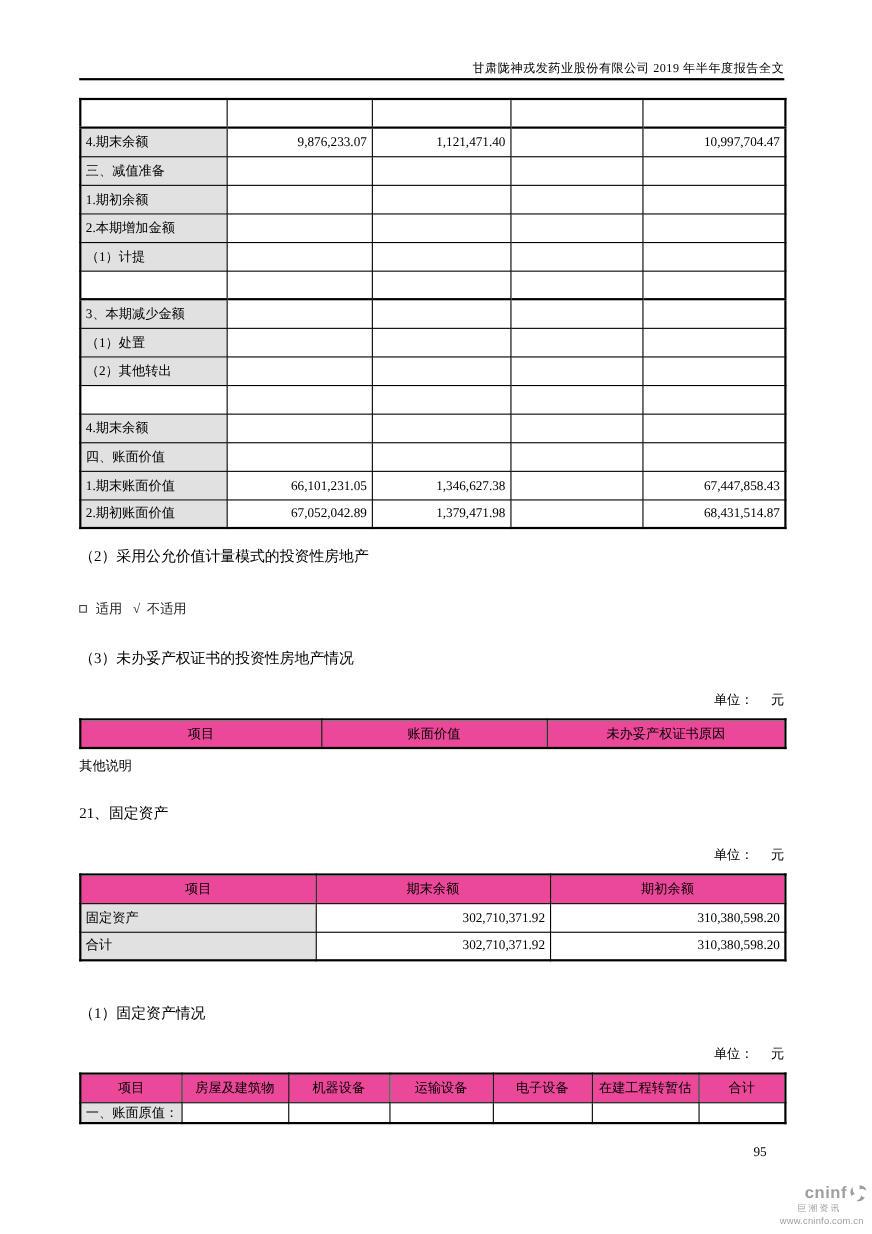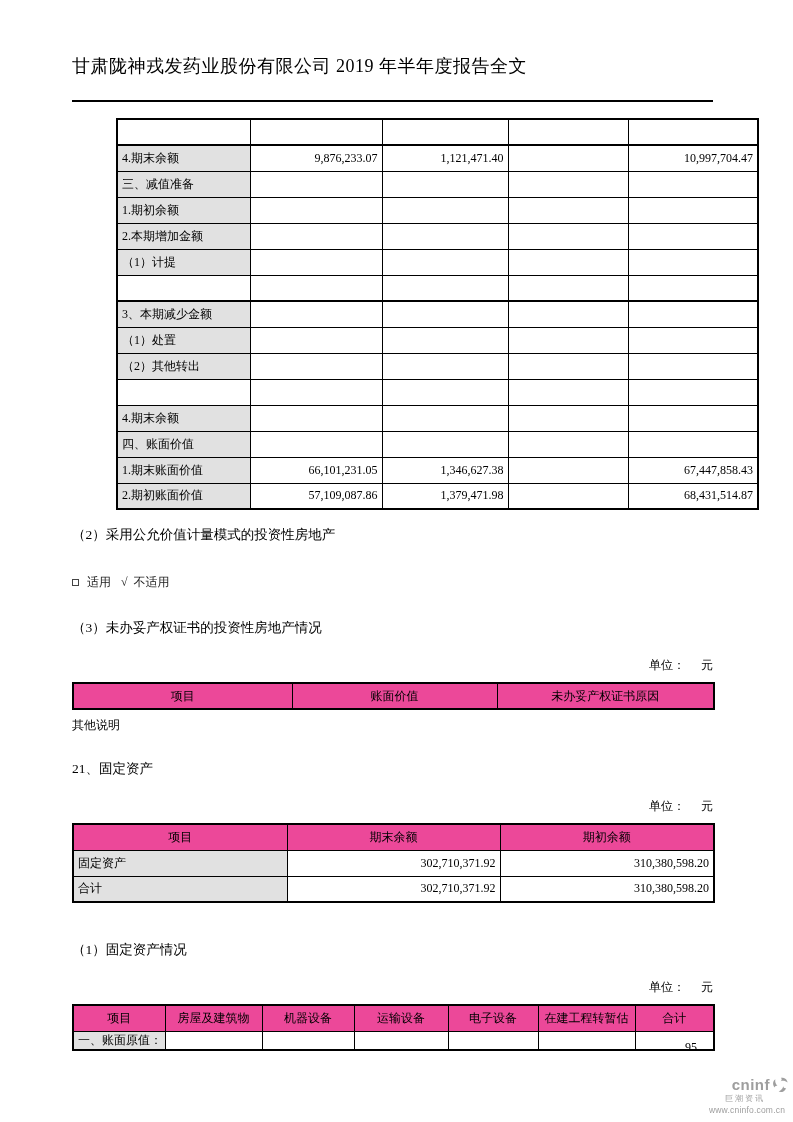--- a/index.html
+++ b/index.html
@@ -11,22 +11,23 @@
     position: relative;
     overflow: hidden;
   }
   .page { position: absolute; inset: 0; background: #fff; }
   .content { margin-left: 72px; width: 641px; }
 
   
   .doc-header {
     padding-top: 54px;
     border-bottom: 2px solid #000;
-    padding-bottom: 22px;
-    font-size: 18px;
+    padding-bottom: 2px;
+    text-align: right;
+    font-size: 11px;
     letter-spacing: .5px;
   }
 
   
   table.tbl {
     border-collapse: collapse;
     table-layout: fixed;
     width: 641px;
     font-size: 12px;
     border: 2px solid #000;
@@ -40,21 +41,21 @@
     vertical-align: middle;
   }
   td.hd  { background: #ec4899; text-align: center; }
   td.lab { background: #e1e1e1; text-align: left; }
   td.lab.nofill { background: #fff; }
   td.val { background: #fff; text-align: right; padding-right: 5px; }
   td.ind0 { padding-left: 5px; }
   td.ind1 { padding-left: 30px; }
   td.ind2 { padding-left: 34px; }
   tr.thick-top td { border-top: 2px solid #000; }
-  table.t1 { margin-top: 16px; margin-left: 44px; }
+  table.t1 { margin-top: 16px; }
   table.t4 tr.datarow td { height: 19px; }
 
   
   .sec-heading { font-size: 13.5px; font-weight: normal; }
   .h-2  { margin-top: 16px; }
   .h-3  { margin-top: 28px; }
   .h-21 { margin-top: 26px; }
   .h-211{ margin-top: 38px; }
 
   .apply-line { margin-top: 30px; font-size: 12px; color: #222; }
@@ -198,21 +199,21 @@
           </tr>
           <tr>
             <td class="lab ind1">1.期末账面价值</td>
             <td class="val">66,101,231.05</td>
             <td class="val">1,346,627.38</td>
             <td class="val"></td>
             <td class="val">67,447,858.43</td>
           </tr>
           <tr>
             <td class="lab ind1">2.期初账面价值</td>
-            <td class="val">57,109,087.86</td>
+            <td class="val">67,052,042.89</td>
             <td class="val">1,379,471.98</td>
             <td class="val"></td>
             <td class="val">68,431,514.87</td>
           </tr>
         </tbody>
     </table>
 
     <div class="sec-heading h-2">（2）采用公允价值计量模式的投资性房地产</div>
 
     <div class="apply-line">

